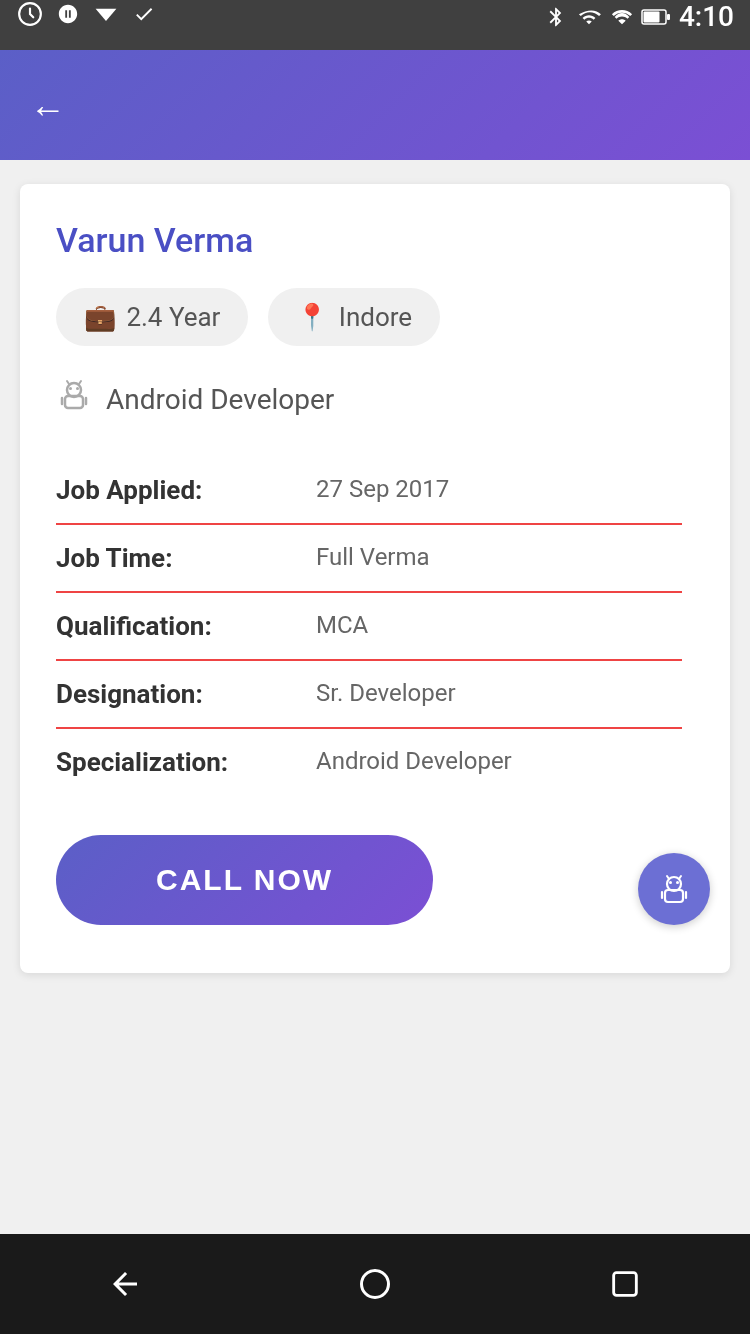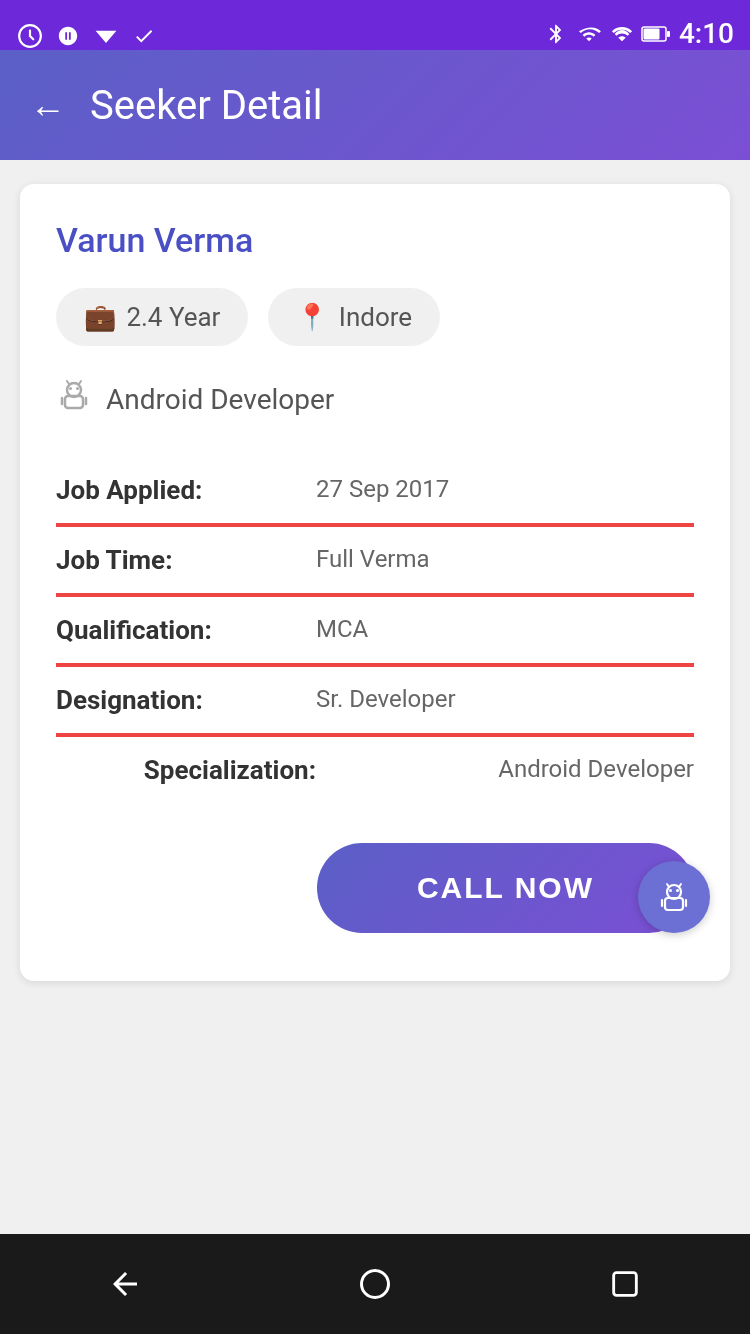--- a/index.html
+++ b/index.html
@@ -11,23 +11,23 @@
       background: #f0f0f0;
       font-family: 'Roboto', Arial, sans-serif;
       display: flex;
       flex-direction: column;
     }
 
     
     .status-bar {
       width: 100%;
       height: 50px;
-      background: #6d28d9;
-      display: flex;
-      align-items: flex-end;
+      background: #404040;
+      display: flex;
+      align-items: flex-start;
       justify-content: space-between;
       padding: 0 16px;
     }
     .status-bar-left {
       display: flex;
       align-items: center;
       gap: 10px;
     }
     .status-bar-right {
       display: flex;
@@ -69,22 +69,22 @@
     
     .main-content {
       flex: 1;
       background: #f0f0f0;
       padding: 24px 20px;
     }
 
     
     .card {
       background: white;
-      border-radius: 14px;
-      padding: 36px 36px 48px 36px;
+      border-radius: 8px;
+      padding: 36px 48px 48px 36px;
       box-shadow: 0 2px 8px rgba(0,0,0,0.1);
       position: relative;
     }
 
     .seeker-name {
       color: #4a4fc4;
       font-size: 34px;
       font-weight: 500;
       margin-bottom: 28px;
     }
@@ -130,43 +130,42 @@
     .details-section {
       display: flex;
       flex-direction: column;
       gap: 0;
       margin-bottom: 40px;
     }
     .detail-row {
       display: flex;
       align-items: flex-start;
       padding: 18px 0;
-      border-bottom: 4px solid #ef4444;
+      border-bottom: 2px solid #ef4444;
     }
     .detail-row:last-child {
       border-bottom: none;
-      text-align: right;
     }
     .detail-label {
       font-size: 26px;
       font-weight: 700;
       color: #333;
       width: 260px;
       flex-shrink: 0;
     }
     .detail-value {
       font-size: 24px;
       color: #666;
       flex: 1;
     }
 
     
     .call-now-wrapper {
       display: flex;
-      justify-content: flex-end;
+      justify-content: flex-start;
       margin-top: 32px;
     }
     .call-now-btn {
       background: linear-gradient(135deg, #5b5fc7 0%, #7b4fd4 100%);
       color: white;
       border: none;
       border-radius: 50px;
       padding: 28px 100px;
       font-size: 30px;
       font-weight: 700;
@@ -265,21 +264,20 @@
       <rect x="1" y="3" width="24" height="14" rx="2" ry="2" stroke="white" stroke-width="1.5" fill="none"></rect>
       <rect x="26" y="7" width="3" height="6" rx="1" fill="white"></rect>
       <rect x="2.5" y="4.5" width="16" height="11" rx="1" fill="white"></rect>
     </svg>
     <span style="font-size:28px;font-weight:500;color:white;">4:10</span>
   </div>
 </div>
 
 <div class="header">
   <span class="back-arrow">←</span>
-  <span class="header-title">Seeker Detail</span>
 </div>
 
 <div class="main-content">
   <div class="card">
 
     <div class="seeker-name">Varun Verma</div>
 
     <div class="badge-row">
       <div class="badge">
         <span class="badge-icon">💼</span>

